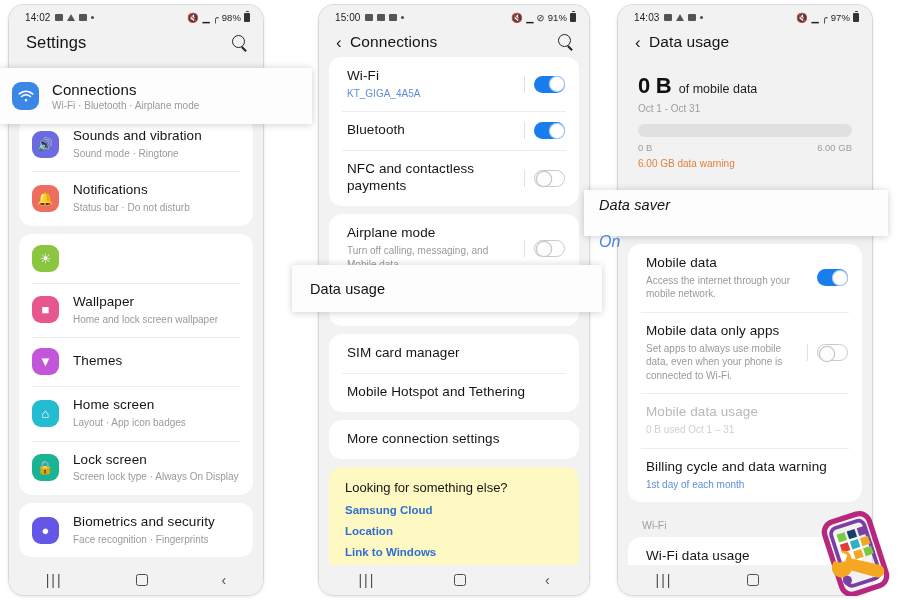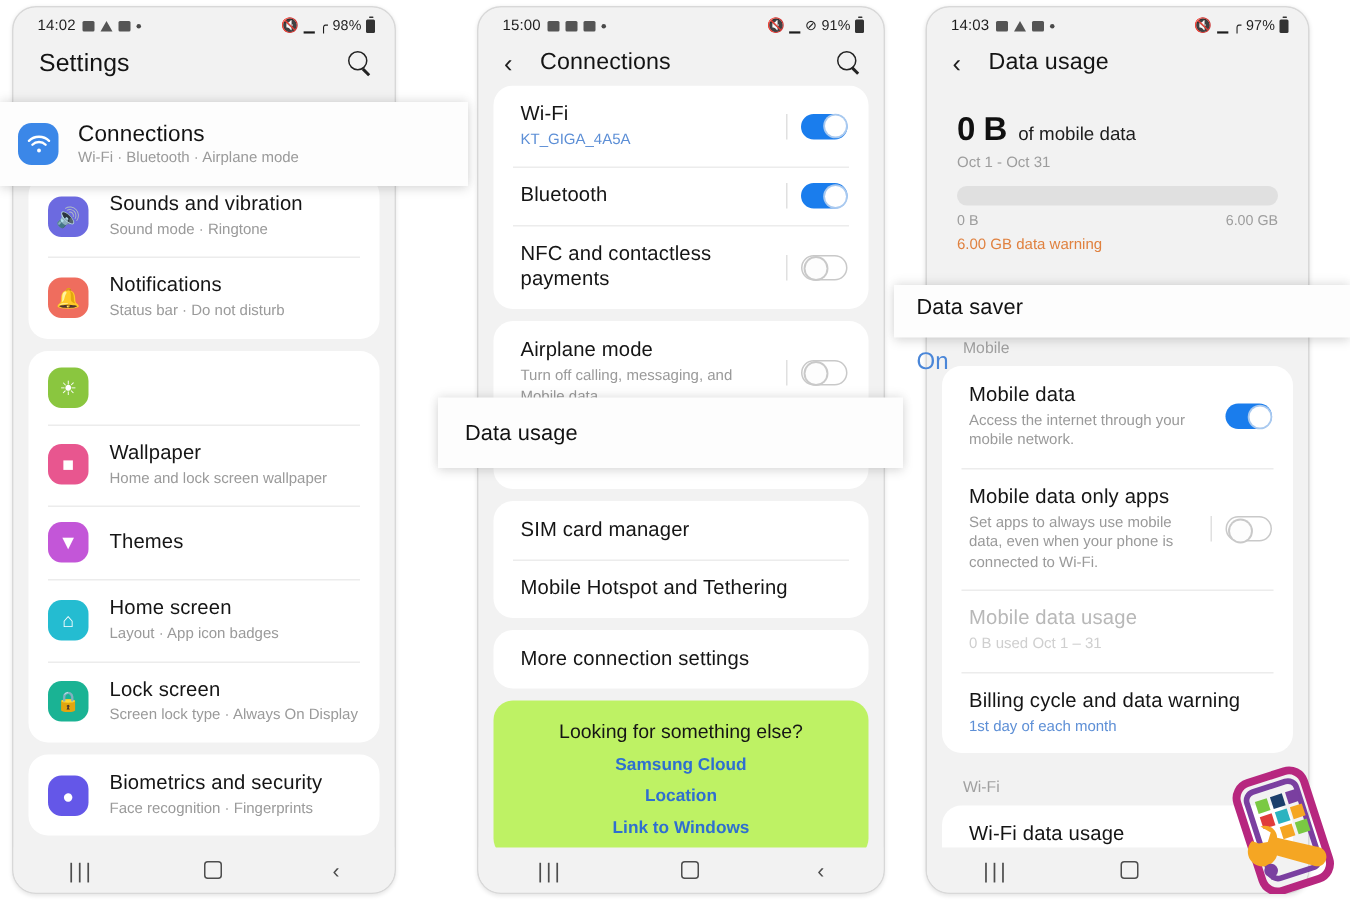--- a/index.html
+++ b/index.html
@@ -35,21 +35,21 @@
   }
   .sb-left { display:flex; align-items:center; gap:4px; }
   .sb-right { display:flex; align-items:center; gap:3px; font-size:9.5px; }
   .sb-dot { width:3px; height:3px; border-radius:50%; background:#4a4a4a; display:inline-block; }
   .sb-sq { width:8px; height:7px; border-radius:1px; background:#555; display:inline-block; }
   .sb-tri { width:0;height:0;border-left:4px solid transparent;border-right:4px solid transparent;border-bottom:7px solid #555; display:inline-block; }
   .batt { display:inline-block; width:6px; height:9px; background:#333; border-radius:1px; position:relative; }
   .batt:after{content:"";position:absolute;top:-2px;left:1.6px;width:3px;height:1.5px;background:#333;border-radius:1px;}
 
   
-  .appbar { display:flex; align-items:center; padding: 8px 14px 10px 17px; gap:10px; }
+  .appbar { display:flex; align-items:flex-end; padding: 8px 14px 10px 17px; }
   .appbar .back { font-size:17px; color:#202020; line-height:1; width:14px; }
   .appbar .title { font-size:15.5px; color:#141414; flex:1; letter-spacing:.1px;}
   .appbar.big .title { font-size:16.5px; }
   .searchicon { width:17px; height:17px; position:relative; }
   .searchicon:before{content:"";position:absolute;left:0;top:0;width:11px;height:11px;border:1.6px solid #232323;border-radius:50%;}
   .searchicon:after{content:"";position:absolute;left:10px;top:10.5px;width:6px;height:1.6px;background:#232323;transform:rotate(45deg);transform-origin:left center;}
 
   
   .scroll { position:absolute; left:0; right:0; bottom:0; top:52px; overflow:hidden; }
   .card { background:#fff; border-radius:13px; margin: 0 10px 8px 10px; }
@@ -81,38 +81,38 @@
   
   .sect { font-size:10.5px; color:#a0a0a0; padding: 9px 0 6px 24px; }
 
   
   .band {
     position:absolute; background:#fdfdfd; z-index:40;
     box-shadow: 0 2px 7px rgba(0,0,0,.13), 0 -2px 7px rgba(0,0,0,.07);
   }
   #band-connections { left:0; top:68px; width:312px; height:56px; display:flex; align-items:center; padding-left:12px; }
   #band-datausage  { left:292px; top:265px; width:310px; height:47px; display:flex; align-items:center; padding-left:18px; }
-  #band-datasaver  { left:596px; top:190px; width:304px; height:35px; padding:7px 0 0 15px; }
+  #band-datasaver  { left:584px; top:190px; width:304px; height:46px; padding:7px 0 0 15px;font-style:italic; }
   .band .ricon { width:28px;height:28px;border-radius:9px;margin-right:13px;}
   .band-title { font-size:15px; color:#121212; letter-spacing:.1px;}
   .band-title.sm { font-size:14.5px; }
   .band-sub { font-size:10px; color:#9a9a9a; margin-top:2px;}
   .band-sub.blue { color:#4a86d8; font-size:16px;margin-top:20px; }
 
   
   .du-head { padding: 16px 20px 0 20px; }
   .du-amount { font-size:22px; color:#101010; font-weight:bold; letter-spacing:-.3px; display:inline; }
   .du-amount-sub { font-size:12.5px; color:#1d1d1d; display:inline; margin-left:3px;}
   .du-range { font-size:10px; color:#9d9d9d; margin-top:4px; }
   .du-bar { height:13px; border-radius:7px; background:#e0e0e0; margin-top:10px; }
   .du-scale { display:flex; justify-content:space-between; font-size:9.5px; color:#9d9d9d; margin-top:5px;}
   .du-warn { font-size:10px; color:#e0813f; margin-top:5px; }
 
   
-  .lfse { background:#bef264; border-radius:13px; margin:0 10px; padding:13px 16px 14px 16px;text-align:center; }
+  .lfse { background:#fef9c3; border-radius:13px; margin:0 10px; padding:13px 16px 14px 16px; }
   .lfse-title { font-size:13px; color:#151515; margin-bottom:9px; }
   .lfse-link { font-size:11.5px; color:#2f6fd0; font-weight:bold; margin-top:9px; }
 
   
   .navbar { position:absolute; left:0; right:0; bottom:0; height:30px; background:#f2f2f2;
             display:flex; align-items:center; justify-content:space-around; color:#4d4d4d; }
   .nav-recents { font-size:14px; letter-spacing:2px; }
   .nav-home { width:12px; height:12px; border:1.4px solid #4d4d4d; border-radius:2.5px; }
   .nav-back { font-size:14px; }
 

